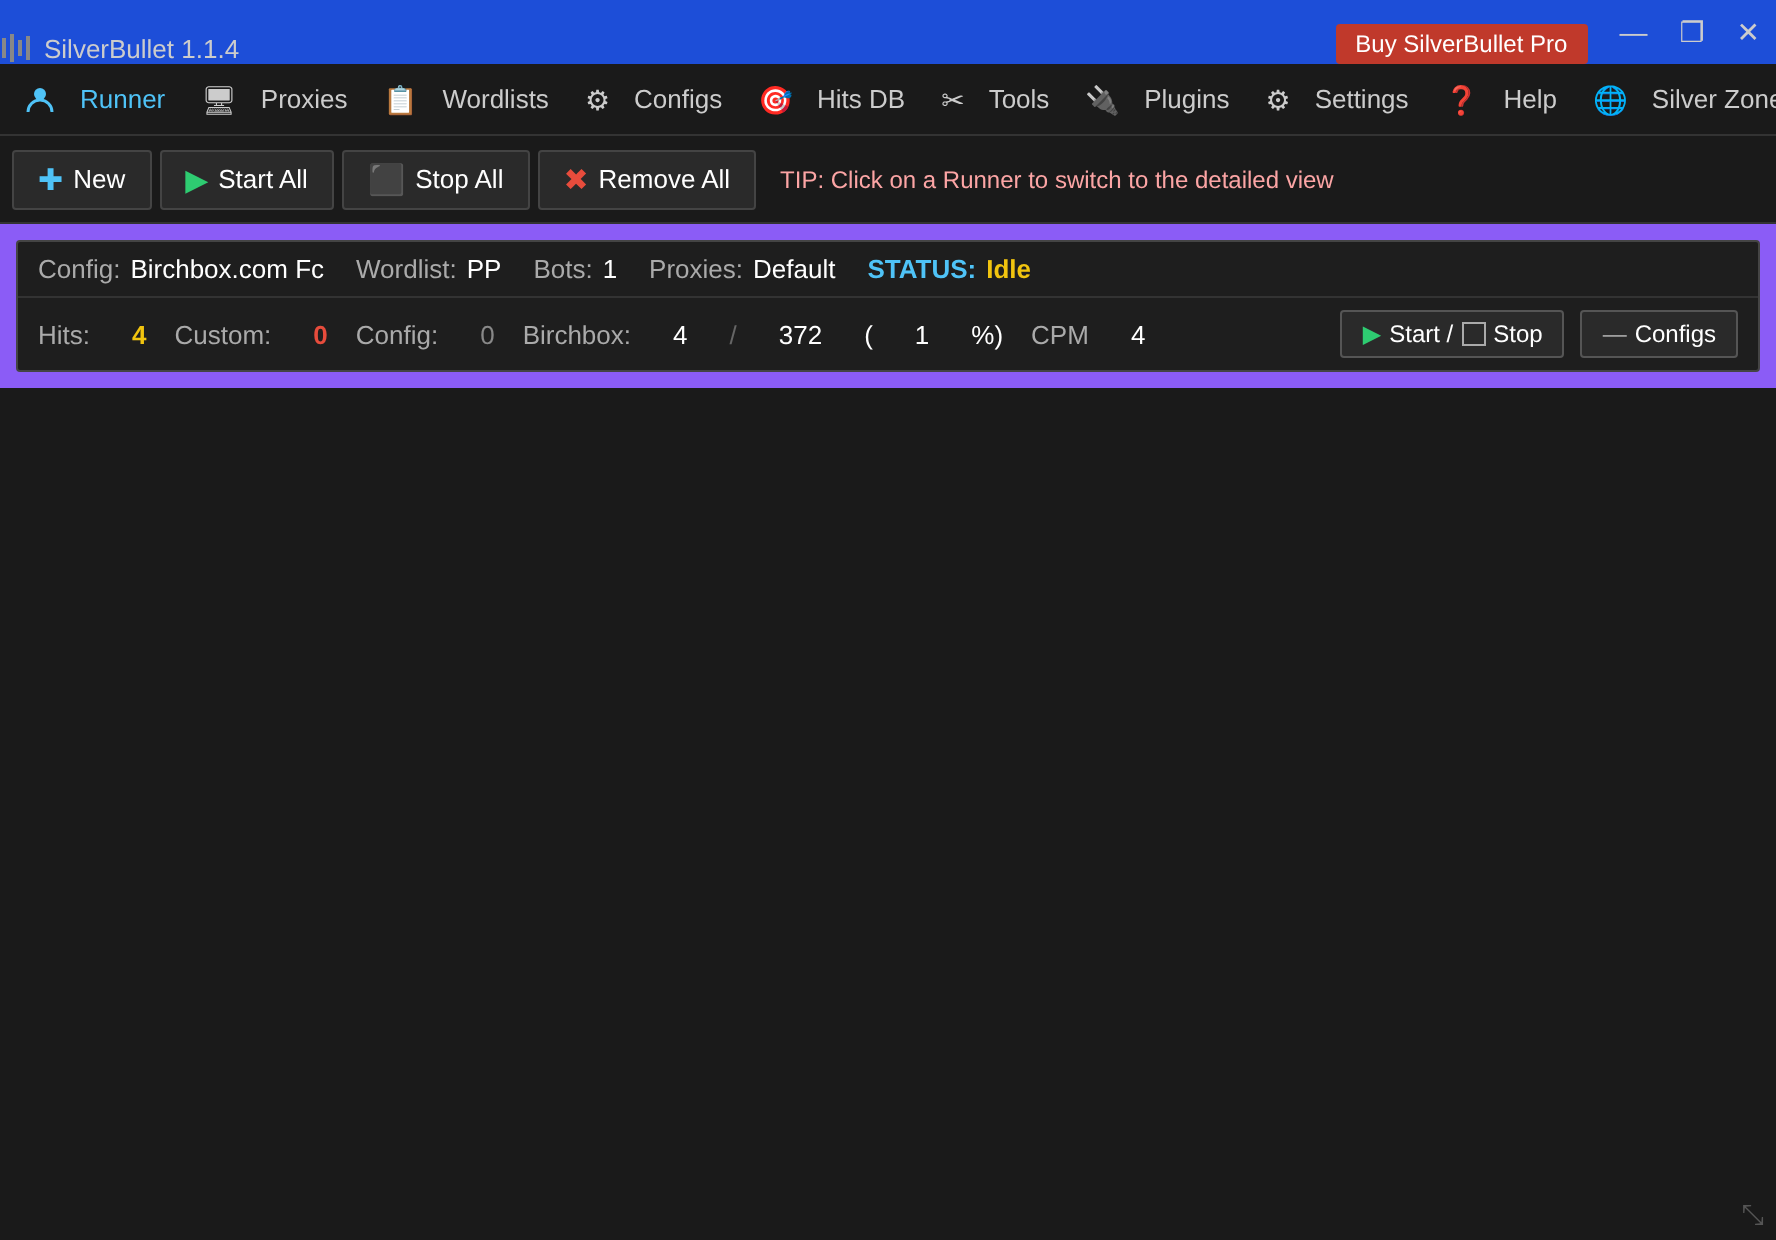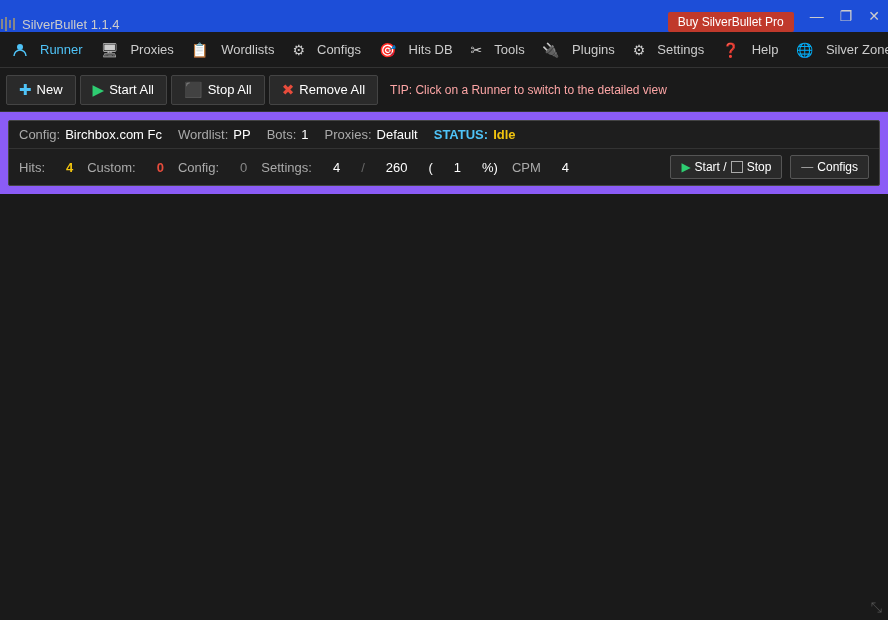--- a/index.html
+++ b/index.html
@@ -376,24 +376,24 @@
       </div>
       <div class="runner-stat">
         <span class="stat-label">Custom:</span>
         <span class="stat-custom">0</span>
       </div>
       <div class="runner-stat">
         <span class="stat-label">Config:</span>
         <span class="stat-tocheck">0</span>
       </div>
       <div class="runner-stat">
-        <span class="stat-label">Settings:</span>
+        <span class="stat-label">Birchbox:</span>
         <span class="stat-progress">4</span>
         <span class="slash">/</span>
-        <span class="stat-progress">260</span>
+        <span class="stat-progress">372</span>
         <span class="stat-progress">(</span>
         <span class="stat-progress">1</span>
         <span class="stat-progress">%)</span>
       </div>
       <div class="runner-stat">
         <span class="stat-label">CPM</span>
         <span class="stat-cpm">4</span>
       </div>
 
       <div class="runner-actions">

